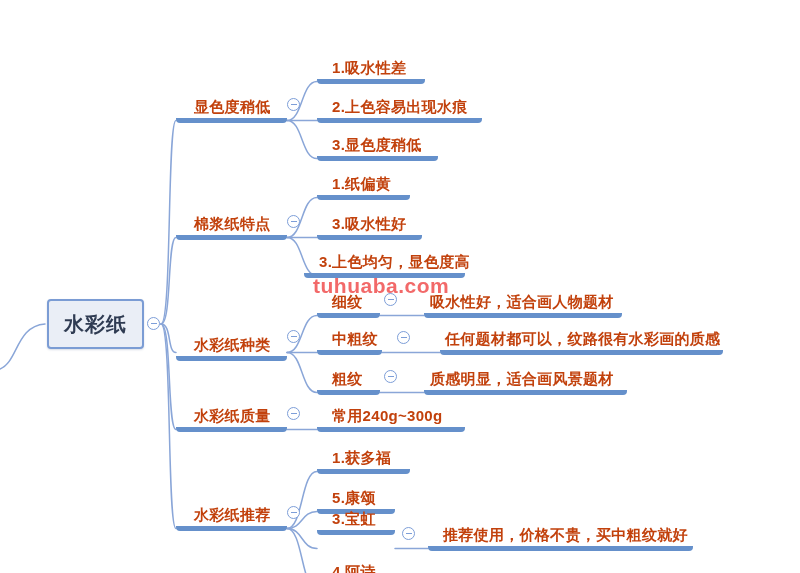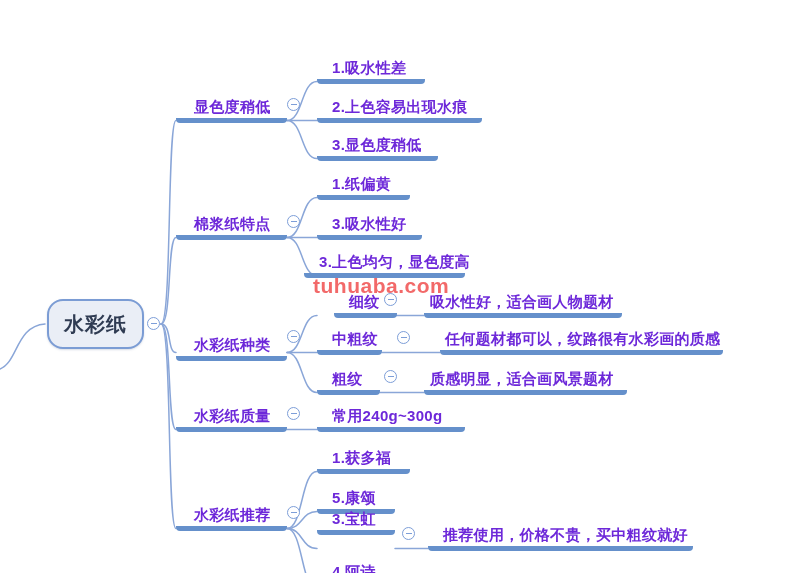--- a/index.html
+++ b/index.html
@@ -5,27 +5,27 @@
   html,body{margin:0;padding:0;}
   body{
     width:800px;height:573px;position:relative;overflow:hidden;
     background:#ffffff;
     font-family:"Liberation Sans","DejaVu Sans",sans-serif;
   }
   #canvas{position:absolute;left:0;top:0;z-index:0;}
   .node{
     position:absolute;box-sizing:border-box;height:27px;line-height:21px;
     border-bottom:5px solid #6590cb;border-radius:0 0 4px 4px;
-    font-size:15px;font-weight:bold;color:#6d28d9;letter-spacing:.3px;
+    font-size:15px;font-weight:bold;color:#c2410c;letter-spacing:.3px;
     white-space:nowrap;z-index:2;
   }
   .root{
     position:absolute;left:47px;top:299px;width:97px;height:50px;
     box-sizing:border-box;background:#eaeef6;border:2px solid #7b9cd4;
-    border-radius:16px;display:flex;align-items:center;justify-content:center;
+    border-radius:4px;display:flex;align-items:center;justify-content:center;
     font-size:20px;font-weight:bold;color:#2f3b52;letter-spacing:1px;
     box-shadow:0 1px 2px rgba(100,120,160,.25);z-index:2;text-align:center;
   }
   .cicon{
     position:absolute;width:13px;height:13px;box-sizing:border-box;
     border:1.5px solid #7d9ed8;border-radius:50%;background:#ffffff;
     display:flex;align-items:center;justify-content:center;z-index:3;
   }
   .cicon::after{content:"";width:6px;border-top:1.5px solid #7d9ed8;}
   .watermark{
@@ -89,21 +89,21 @@
 <div class="cicon" style="left:287px;top:506px"></div>
 
 <div class="node" style="left:317px;top:57px;width:108px;padding-left:15px">1.吸水性差</div>
 <div class="node" style="left:317px;top:96px;width:165px;padding-left:15px">2.上色容易出现水痕</div>
 <div class="node" style="left:317px;top:134px;width:121px;padding-left:15px">3.显色度稍低</div>
 
 <div class="node" style="left:317px;top:173px;width:93px;padding-left:15px">1.纸偏黄</div>
 <div class="node" style="left:317px;top:213px;width:105px;padding-left:15px">3.吸水性好</div>
 <div class="node" style="left:304px;top:251px;width:161px;padding-left:15px">3.上色均匀，显色度高</div>
 
-<div class="node" style="left:334px;top:291px;width:63px;padding-left:15px">细纹</div>
+<div class="node" style="left:317px;top:291px;width:63px;padding-left:15px">细纹</div>
 <div class="node" style="left:424px;top:291px;width:198px;padding-left:6px">吸水性好，适合画人物题材</div>
 <div class="cicon" style="left:384px;top:293px"></div>
 
 <div class="node" style="left:317px;top:328px;width:65px;padding-left:15px">中粗纹</div>
 <div class="node" style="left:440px;top:328px;width:283px;padding-left:5px">任何题材都可以，纹路很有水彩画的质感</div>
 <div class="cicon" style="left:397px;top:331px"></div>
 
 <div class="node" style="left:317px;top:368px;width:63px;padding-left:15px">粗纹</div>
 <div class="node" style="left:424px;top:368px;width:203px;padding-left:6px">质感明显，适合画风景题材</div>
 <div class="cicon" style="left:384px;top:370px"></div>

